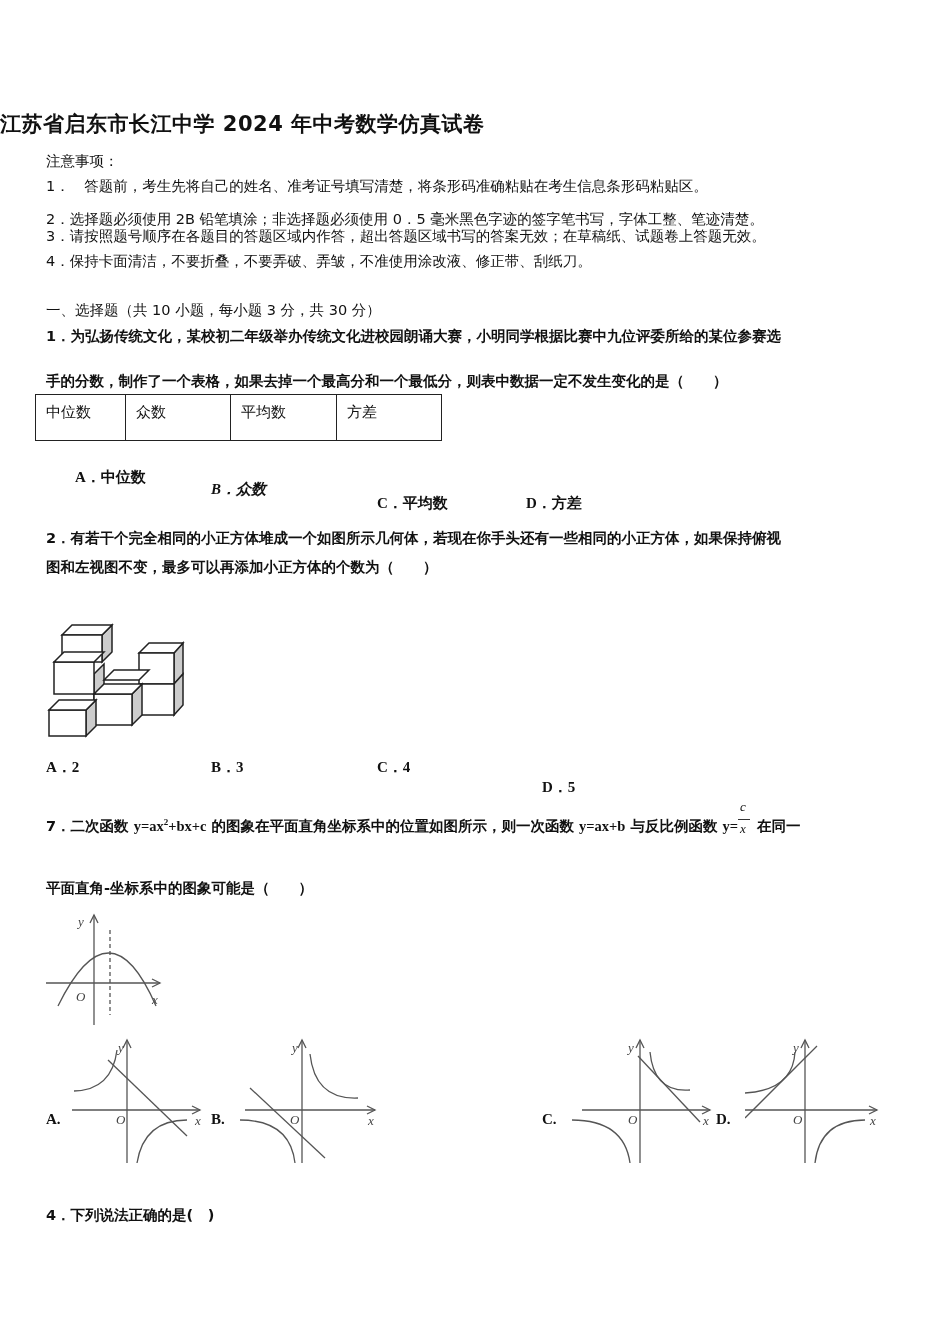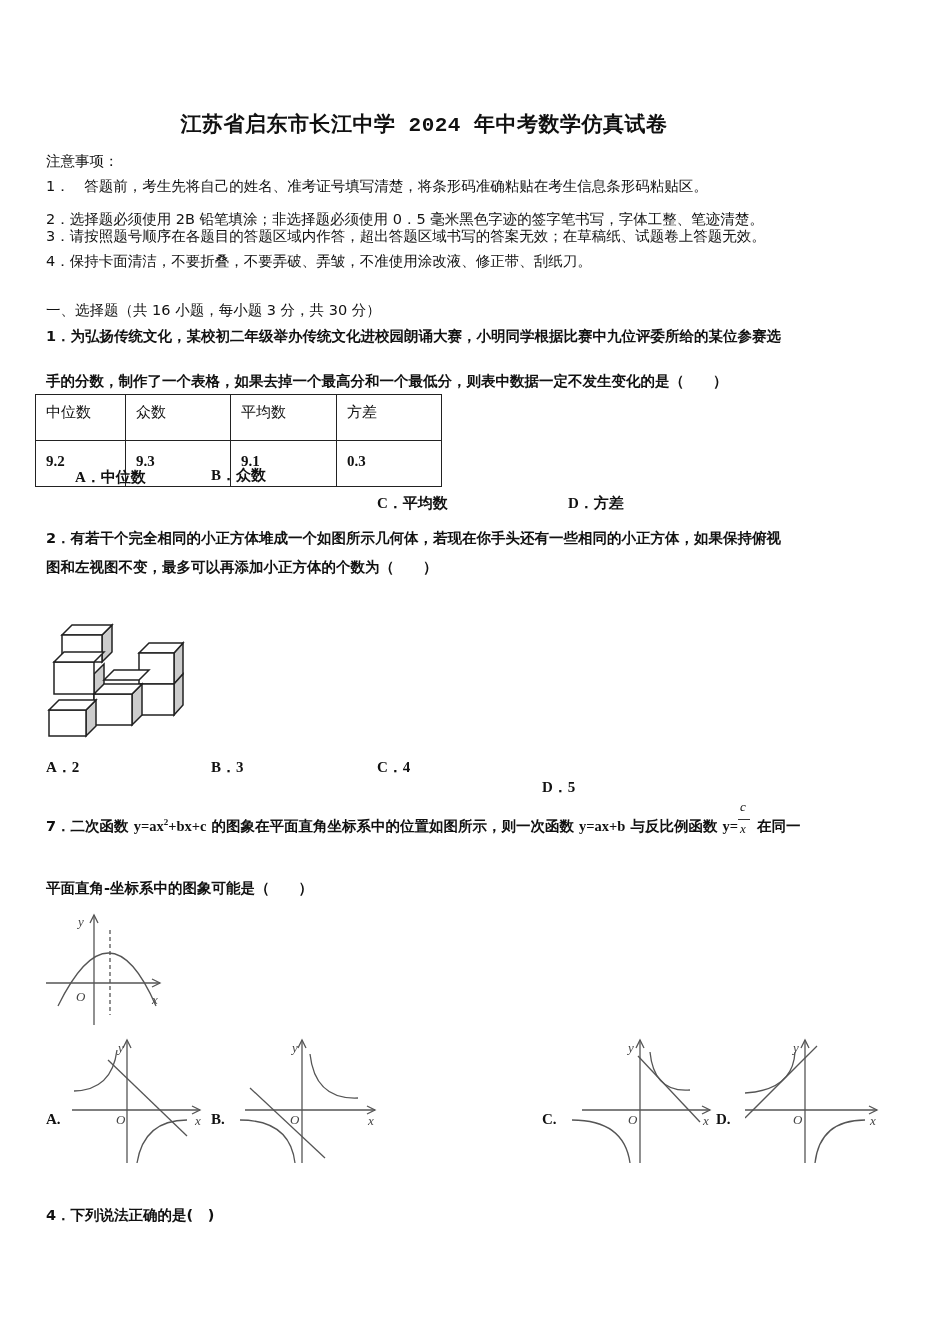--- a/index.html
+++ b/index.html
@@ -1,19 +1,19 @@
 <!DOCTYPE html>
 <html><head>
 <meta charset="utf-8">
 <style>
   html, body { margin: 0; padding: 0; background: #ffffff; }
   body { width: 950px; height: 1344px; position: relative; overflow: hidden;
          font-family: "DejaVu Sans", "Liberation Sans", sans-serif; color: #111; }
   .abs { position: absolute; }
-  .title { left: 0; width: 848px; top: 110px; text-align: center; font-size: 21px; font-weight: bold; letter-spacing: 0.5px; font-family: Liberation Mono, monospace; }
+  .title { left: 0; width: 848px; top: 110px; text-align: left; font-size: 21px; font-weight: bold; letter-spacing: 0.5px; }
   .line { left: 46px; font-size: 14.5px; white-space: nowrap; }
   .bold { font-weight: bold; }
   .serif { font-family: "Liberation Serif", "DejaVu Serif", serif; }
   table.stats { position: absolute; left: 35px; top: 394px; border-collapse: collapse; }
   table.stats td { border: 1.5px solid #222; height: 46px; vertical-align: top; padding: 8px 10px 0 10px; font-size: 15px; box-sizing: border-box; }
   table.stats td.num { font-family: "Liberation Serif", serif; font-weight: bold; padding-top: 12px; }
   .opt { font-size: 15px; font-weight: bold; white-space: nowrap; }
   .opt .letter { font-family: "Liberation Serif", serif; }
   sup { font-size: 9px; }
   .frac { display: inline-block; position: relative; width: 14px; height: 20px; vertical-align: middle; }
@@ -26,46 +26,40 @@
 <body>
 
 <div class="abs title">江苏省启东市长江中学 2024 年中考数学仿真试卷</div>
 
 <div class="abs line" style="top:152px;">注意事项：</div>
 <div class="abs line" style="top:177px;">1．　答题前，考生先将自己的姓名、准考证号填写清楚，将条形码准确粘贴在考生信息条形码粘贴区。</div>
 <div class="abs line" style="top:210px;">2．选择题必须使用 2B 铅笔填涂；非选择题必须使用 0．5 毫米黑色字迹的签字笔书写，字体工整、笔迹清楚。</div>
 <div class="abs line" style="top:227px;">3．请按照题号顺序在各题目的答题区域内作答，超出答题区域书写的答案无效；在草稿纸、试题卷上答题无效。</div>
 <div class="abs line" style="top:252px;">4．保持卡面清洁，不要折叠，不要弄破、弄皱，不准使用涂改液、修正带、刮纸刀。</div>
 
-<div class="abs line" style="top:301px;">一、选择题（共 16 小题，每小题 3 分，共 30 分）</div>
+<div class="abs line" style="top:301px;">一、选择题（共 10 小题，每小题 3 分，共 30 分）</div>
 
 <div class="abs line bold" style="top:327px;text-align:right;">1．为弘扬传统文化，某校初二年级举办传统文化进校园朗诵大赛，小明同学根据比赛中九位评委所给的某位参赛选</div>
 <div class="abs line bold" style="top:364px;margin-top:8px;">手的分数，制作了一个表格，如果去掉一个最高分和一个最低分，则表中数据一定不发生变化的是（　　）</div>
 
 <table class="stats">
   <tbody>
       <tr>
     <td style="width:90px;">中位数</td>
     <td style="width:105px;">众数</td>
     <td style="width:106px;">平均数</td>
     <td style="width:105px;">方差</td>
   </tr>
-  <tr>
-    <td class="num">9.2</td>
-    <td class="num">9.3</td>
-    <td class="num">9.1</td>
-    <td class="num">0.3</td>
-  </tr>
 </tbody>
   </table>
 
 <div class="abs opt" style="left:46px; top:468px;margin-left:29px;"><span class="letter">A．</span><span>中位数</span></div>
-<div class="abs opt" style="left:211px; top:466px;"><span class="letter">B．</span><span>众数</span></div>
+<div class="abs opt" style="left:211px; top:480px;font-style:italic;"><span class="letter">B．</span><span>众数</span></div>
 <div class="abs opt" style="left:377px; top:494px;"><span class="letter">C．</span><span>平均数</span></div>
-<div class="abs opt" style="left:568px; top:494px;"><span class="letter">D．</span><span>方差</span></div>
+<div class="abs opt" style="left:526px; top:494px;"><span class="letter">D．</span><span>方差</span></div>
 
 <div class="abs line bold" style="top:529px;">2．有若干个完全相同的小正方体堆成一个如图所示几何体，若现在你手头还有一些相同的小正方体，如果保持俯视</div>
 <div class="abs line bold" style="top:558px;">图和左视图不变，最多可以再添加小正方体的个数为（　　）</div>
 
 <svg class="abs" style="left:44px; top:600px;" width="145" height="140" viewBox="0 0 145 140">
   <g stroke="#222" stroke-width="1.5" fill="#fff">
 
     <polygon points="58,35 68,25 68,52 58,62" fill="#ccc"></polygon>
     <polygon points="18,35 28,25 68,25 58,35"></polygon>
     <rect x="18" y="35" width="40" height="27"></rect>

